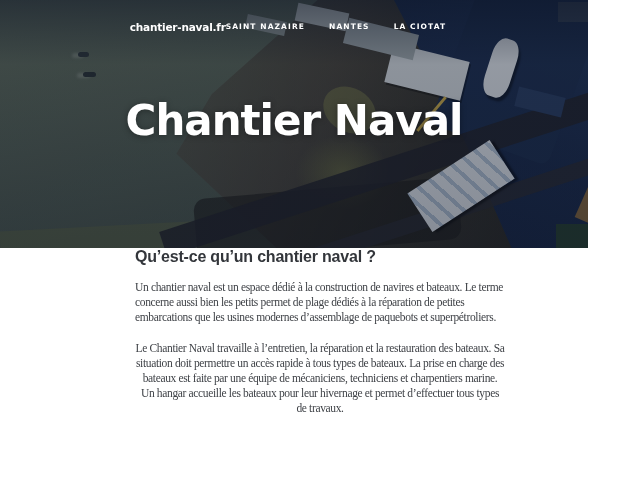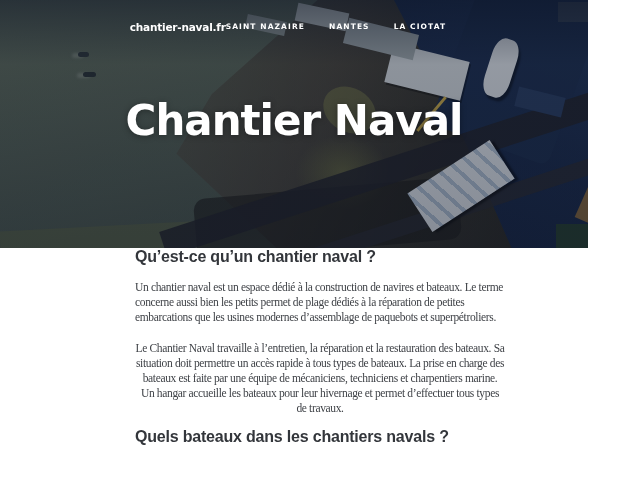--- a/index.html
+++ b/index.html
@@ -129,14 +129,13 @@
     <div class="sh-boat-2"></div>
   </div>
   <div class="hero-overlay"></div>
   <h1 class="hero-title">Chantier Naval</h1>
 </section>
 
 <main class="content">
   <h2>Qu’est-ce qu’un chantier naval ?</h2>
   <p>Un chantier naval est un espace dédié à la construction de navires et bateaux. Le terme concerne aussi bien les petits permet de plage dédiés à la réparation de petites embarcations que les usines modernes d’assemblage de paquebots et superpétroliers.</p>
   <p>Le Chantier Naval travaille à l’entretien, la réparation et la restauration des bateaux. Sa situation doit permettre un accès rapide à tous types de bateaux. La prise en charge des bateaux est faite par une équipe de mécaniciens, techniciens et charpentiers marine. Un hangar accueille les bateaux pour leur hivernage et permet d’effectuer tous types de travaux.</p>
-  <h3>Quels bateaux dans les chantiers navals ?</h3>
 </main>
 
 </body></html>

